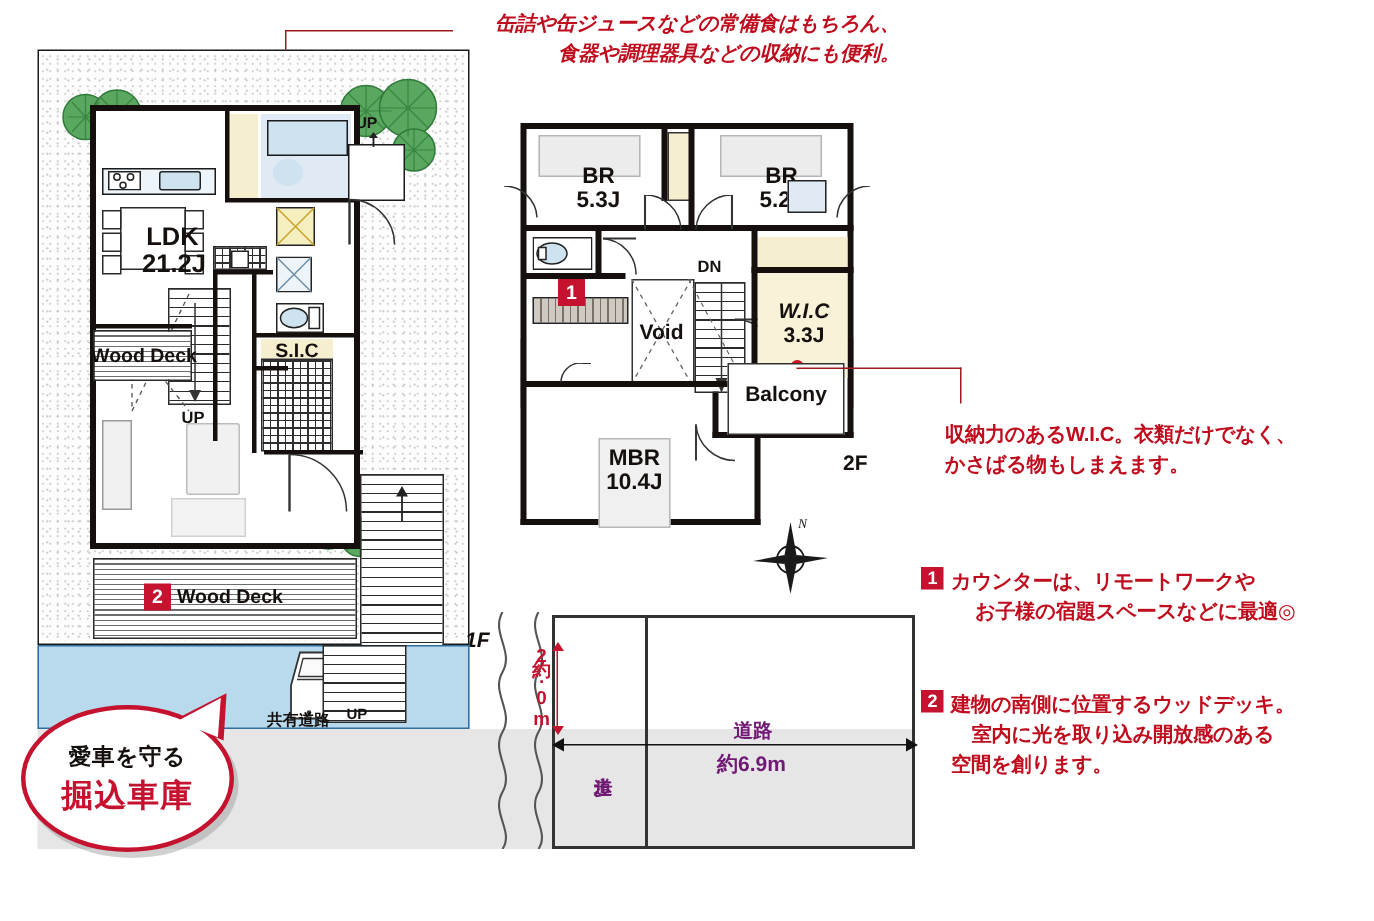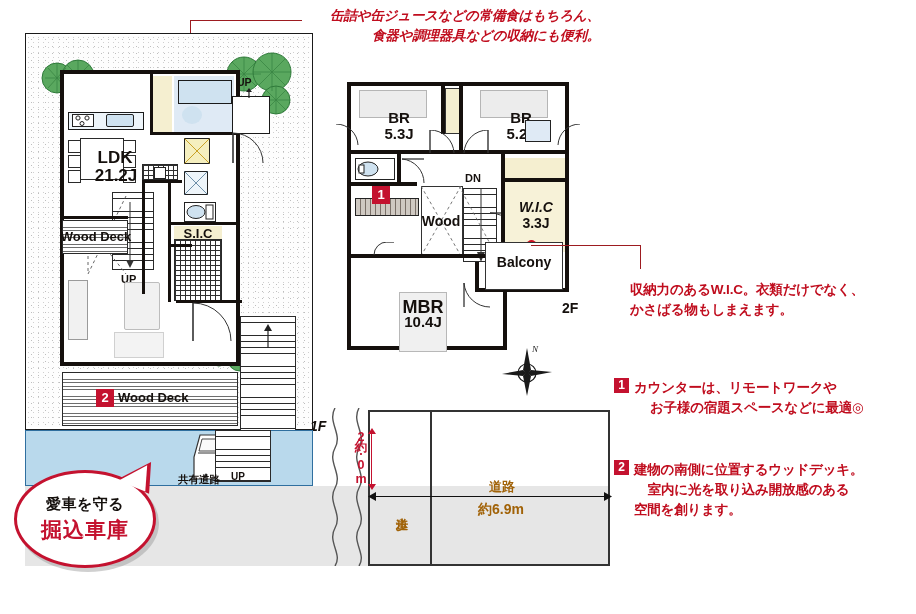--- a/index.html
+++ b/index.html
@@ -81,21 +81,21 @@
 
   
   #garage{
     position:absolute;left:25px;top:430px;width:288px;height:56px;
     background:#b9d9ec;border:1.6px solid #2f6f9f;box-sizing:border-box;
   }
   #roadbase{
     position:absolute;left:25px;top:486px;width:584px;height:80px;background:#e6e6e6;
   }
   .dimtxt{
-    position:absolute;color:#a16207;font-size:12.5px;font-weight:bold;
+    position:absolute;color:#701a75;font-size:12.5px;font-weight:bold;
     font-family:"Liberation Sans",sans-serif;white-space:nowrap;
   }
   .dimtxt-red{color:#c4122f;}
   .vert{writing-mode:vertical-rl;text-orientation:upright;}
 
   
   #bubble{
     position:absolute;left:14px;top:470px;width:136px;height:92px;
     background:#ffffff;border:3px solid #c4122f;border-radius:50%;
     box-shadow:3px 4px 0 rgba(150,150,150,.45);
@@ -389,21 +389,21 @@
       <path d="M1 1 L23 1" stroke="#333" stroke-width="1.3"></path>
     </svg>
 
     <div class="abs" style="left:10px;top:116px;width:62px;height:16px;background:repeating-linear-gradient(to right,#cfc9c2 0 4px,#7a7068 4px 5px);border:1.3px solid #222;"></div>
     <div class="marker" style="left:27px;top:104px;">1</div>
 
     <div class="abs" style="left:76px;top:104px;width:40px;height:70px;border:1.4px solid #333;background:#fff;"></div>
     <svg class="abs" style="left:76px;top:104px;" width="40" height="70" viewBox="0 0 40 70">
       <path d="M0 0 L40 70 M40 0 L0 70" stroke="#666" stroke-width="0.9" stroke-dasharray="3,3" fill="none"></path>
     </svg>
-    <div class="rlabel" style="left:66px;top:132px;width:60px;font-size:14px;">Wood</div>
+    <div class="rlabel" style="left:66px;top:132px;width:60px;font-size:14px;">Void</div>
 
     <div class="stair" style="left:118px;top:106px;width:34px;height:74px;"></div>
     <div class="smalltxt" style="left:120px;top:90px;font-size:11px;">DN</div>
     <svg class="abs" style="left:112px;top:100px;" width="46" height="86" viewBox="0 0 46 86">
       <path d="M24 6 L24 76" stroke="#333" stroke-width="1" fill="none"></path>
       <path d="M20 70 L24 80 L28 70" fill="#333"></path>
       <path d="M2 4 L44 82" stroke="#666" stroke-width="0.8" stroke-dasharray="3,3" fill="none"></path>
     </svg>
     <svg class="abs" style="left:144px;top:130px;" width="30" height="30" viewBox="0 0 30 30">
       <path d="M1 1 A28 28 0 0 1 29 29" fill="none" stroke="#333" stroke-width="1"></path>
@@ -418,21 +418,21 @@
     <div class="rlabel" style="left:160px;top:134px;width:62px;font-size:14px;">3.3J</div>
     <div class="dot" style="left:182px;top:158px;"></div>
 
     <div class="wall" style="left:4px;top:172px;width:160px;height:4px;"></div>
     <svg class="abs" style="left:28px;top:160px;" width="22" height="14" viewBox="0 0 22 14">
       <path d="M1 13 A13 13 0 0 1 14 0" fill="none" stroke="#333" stroke-width="1"></path>
       <path d="M14 0 L21 0" stroke="#333" stroke-width="1.3"></path>
     </svg>
 
     <div class="abs" style="left:54px;top:210px;width:46px;height:58px;background:#f0f0f0;border:1.1px solid #b8b8b8;"></div>
-    <div class="rlabel" style="left:50px;top:216px;width:56px;font-size:18px;text-align:center;">MBR</div>
+    <div class="rlabel" style="left:50px;top:216px;width:56px;font-size:15px;text-align:center;">MBR</div>
     <div class="rlabel" style="left:48px;top:232px;width:60px;font-size:15px;">10.4J</div>
 
     <div class="abs" style="left:140px;top:160px;width:76px;height:46px;border:1.6px solid #333;background:#fff;"></div>
     <div class="rlabel" style="left:140px;top:173px;width:78px;font-size:14px;">Balcony</div>
     <svg class="abs" style="left:118px;top:200px;" width="28" height="26" viewBox="0 0 28 26">
       <path d="M1 1 A26 26 0 0 0 27 25" fill="none" stroke="#333" stroke-width="1"></path>
       <path d="M1 1 L1 25" stroke="#333" stroke-width="1.3"></path>
     </svg>
   </div>
 

